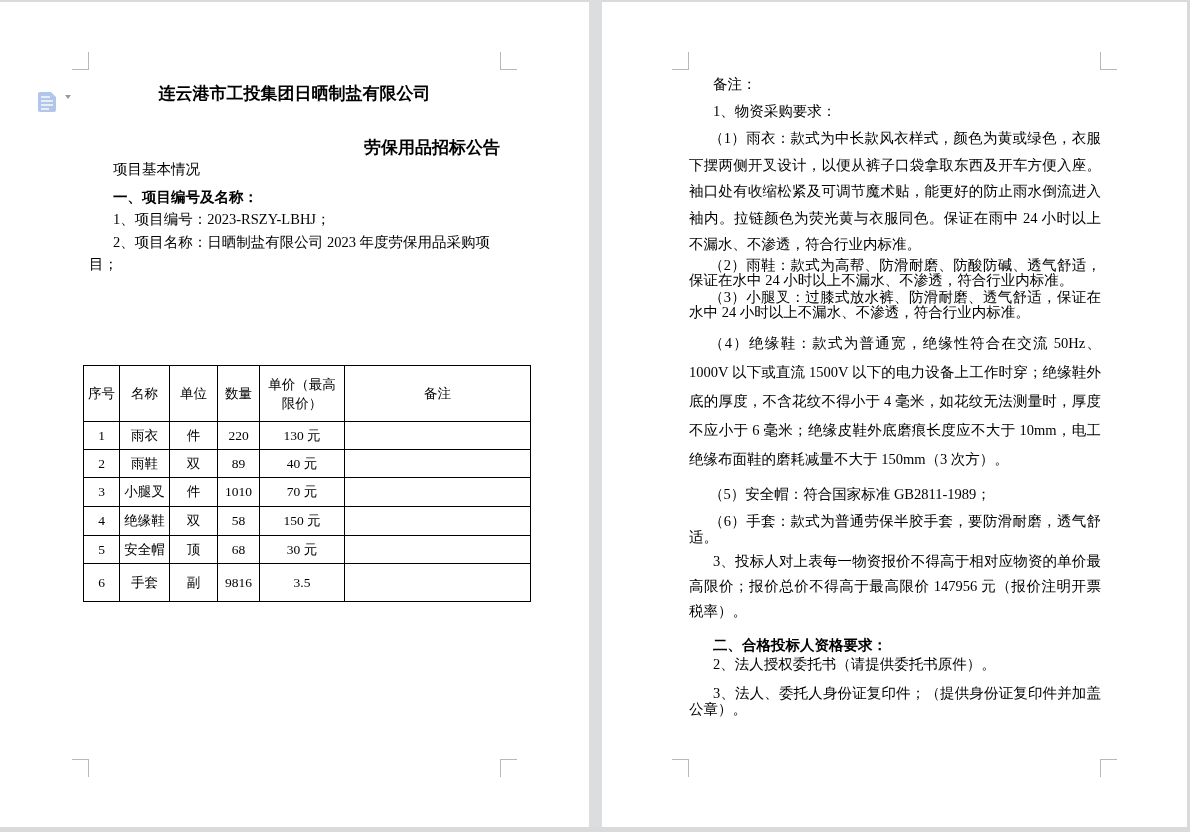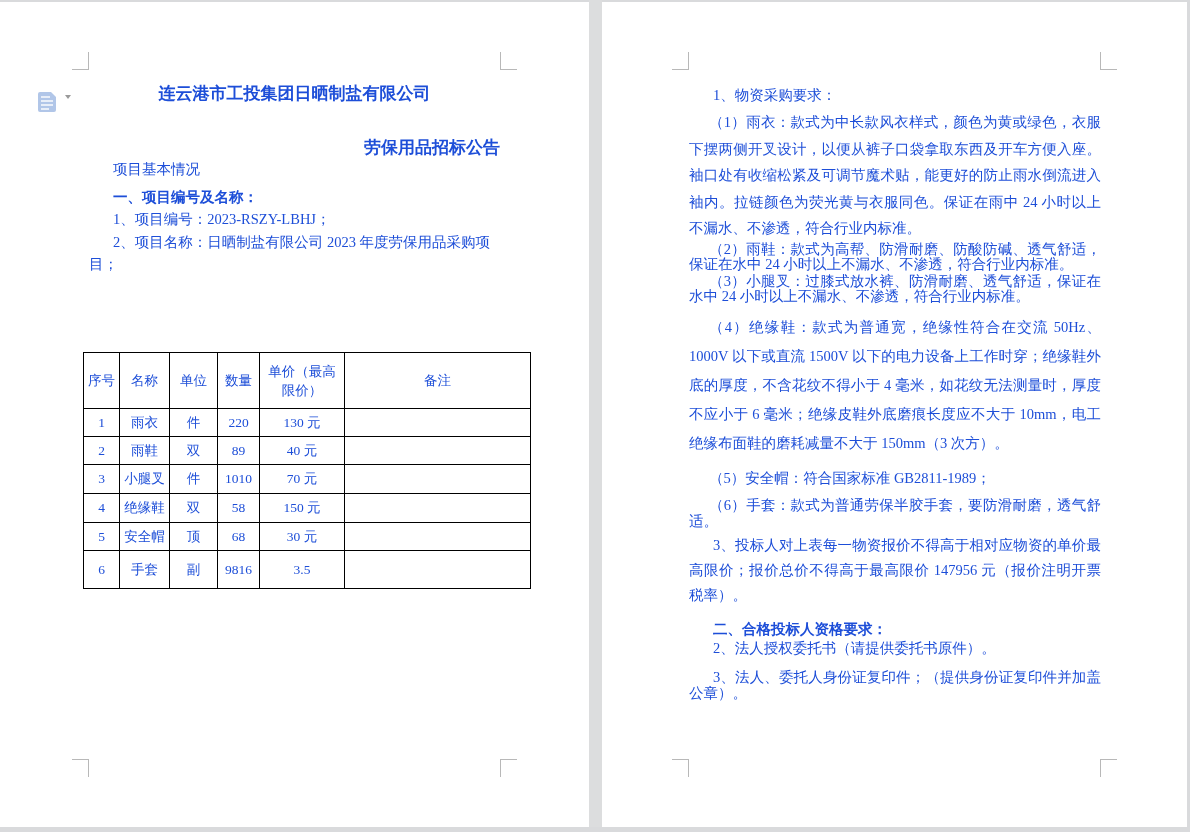--- a/index.html
+++ b/index.html
@@ -1,19 +1,19 @@
 <!DOCTYPE html>
 <html><head>
 <meta charset="utf-8">
 <style>
   * { margin:0; padding:0; box-sizing:border-box; }
   html,body { background:#ffffff; }
   .canvas {
     position:relative; width:1190px; height:832px; overflow:hidden;
-    background:#ffffff; color:#1d4ed8;
+    background:#ffffff; color:#000000;
     font-family:"Liberation Serif","DejaVu Serif",serif;
   }
   
   .chrome-top    { position:absolute; left:0; top:0; width:1190px; height:2px;  background:#d9dadc; }
   .chrome-bottom { position:absolute; left:0; top:827px; width:1190px; height:5px; background:#d9dadc; }
   .chrome-right  { position:absolute; left:1187px; top:0; width:3px; height:832px; background:#d9dadc; }
   .page-gap      { position:absolute; left:589px; top:0; width:13px; height:832px; background:#dcddde; }
 
   
   .mark { position:absolute; width:17px; height:18px; }
@@ -41,21 +41,21 @@
 
   
   .content-left { position:absolute; left:89px; top:84px; width:411px; font-size:14.5px; }
   .doc-title    { text-align:center; font-weight:bold; font-size:17px; line-height:20px; }
   .doc-subtitle { text-align:right; font-weight:bold; font-size:17px; line-height:20px; margin-top:34px; }
   .p-intro   { margin-top:26px; line-height:22.5px; text-align:justify; text-indent:24px; }
   .p-line    { line-height:22.5px; text-indent:24px; }
   .h-sec     { font-weight:bold; line-height:22.5px; text-indent:24px; margin-top:5px; }
 
   
-  .items-table { position:absolute; left:83px; top:352px; border-collapse:collapse; table-layout:fixed; }
+  .items-table { position:absolute; left:83px; top:365px; border-collapse:collapse; table-layout:fixed; }
   .items-table td { border:1px solid #000; text-align:center; vertical-align:middle;
                     font-size:13.5px; padding:0 2px; overflow:hidden; }
   .items-table .hdr td { height:56px; line-height:19px; }
   .rh1 td { height:28px; } .rh2 td { height:28px; } .rh3 td { height:29px; }
   .rh4 td { height:29px; } .rh5 td { height:28px; } .rh6 td { height:38px; }
   .c0 { width:36px; } .c1 { width:50px; } .c2 { width:48px; }
   .c3 { width:42px; } .c4 { width:85px; } .c5 { width:186px; }
 
   
   .content-right { position:absolute; left:689px; top:76px; width:412px; font-size:14.5px; }
@@ -172,20 +172,21 @@
       <td>手套</td>
       <td>副</td>
       <td>9816</td>
       <td>3.5</td>
       <td></td>
     </tr>
   </tbody>
     </table>
 
   <div class="content-right">
+    <p class="p-remark">备注：</p>
     <p class="p-req">1、物资采购要求：</p>
     <p class="spec-0">（1）雨衣：款式为中长款风衣样式，颜色为黄或绿色，衣服下摆两侧开叉设计，以便从裤子口袋拿取东西及开车方便入座。袖口处有收缩松紧及可调节魔术贴，能更好的防止雨水倒流进入袖内。拉链颜色为荧光黄与衣服同色。保证在雨中 24 小时以上不漏水、不渗透，符合行业内标准。</p>
     <p class="spec-1">（2）雨鞋：款式为高帮、防滑耐磨、防酸防碱、透气舒适，保证在水中 24 小时以上不漏水、不渗透，符合行业内标准。</p>
     <p class="spec-2">（3）小腿叉：过膝式放水裤、防滑耐磨、透气舒适，保证在水中 24 小时以上不漏水、不渗透，符合行业内标准。</p>
     <p class="spec-3">（4）绝缘鞋：款式为普通宽，绝缘性符合在交流 50Hz、1000V 以下或直流 1500V 以下的电力设备上工作时穿；绝缘鞋外底的厚度，不含花纹不得小于 4 毫米，如花纹无法测量时，厚度不应小于 6 毫米；绝缘皮鞋外底磨痕长度应不大于 10mm，电工绝缘布面鞋的磨耗减量不大于 150mm（3 次方）。</p>
     <p class="spec-4">（5）安全帽：符合国家标准 GB2811-1989；</p>
     <p class="spec-5">（6）手套：款式为普通劳保半胶手套，要防滑耐磨，透气舒适。</p>
     <p class="p-cap">3、投标人对上表每一物资报价不得高于相对应物资的单价最高限价；报价总价不得高于最高限价 147956 元（报价注明开票税率）。</p>
     <p class="h-sec2">二、合格投标人资格要求：</p>
     <p class="qual-1">2、法人授权委托书（请提供委托书原件）。</p>

